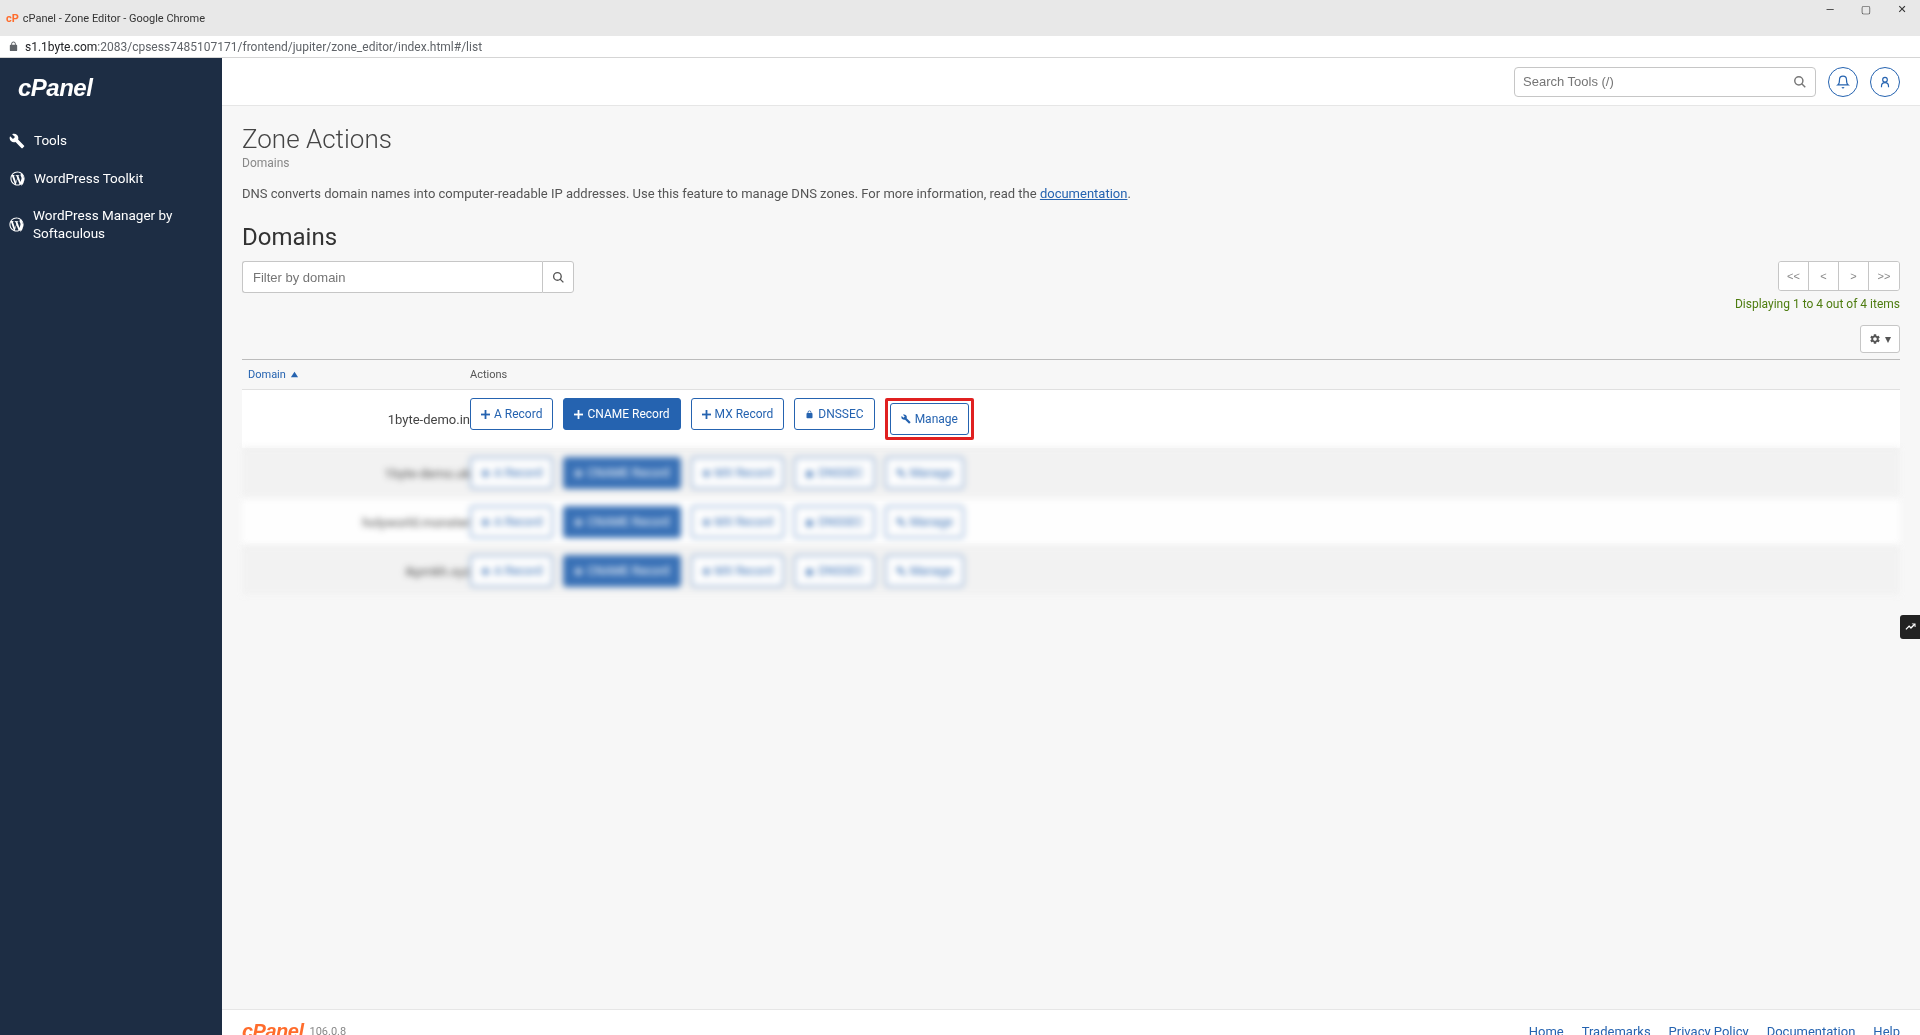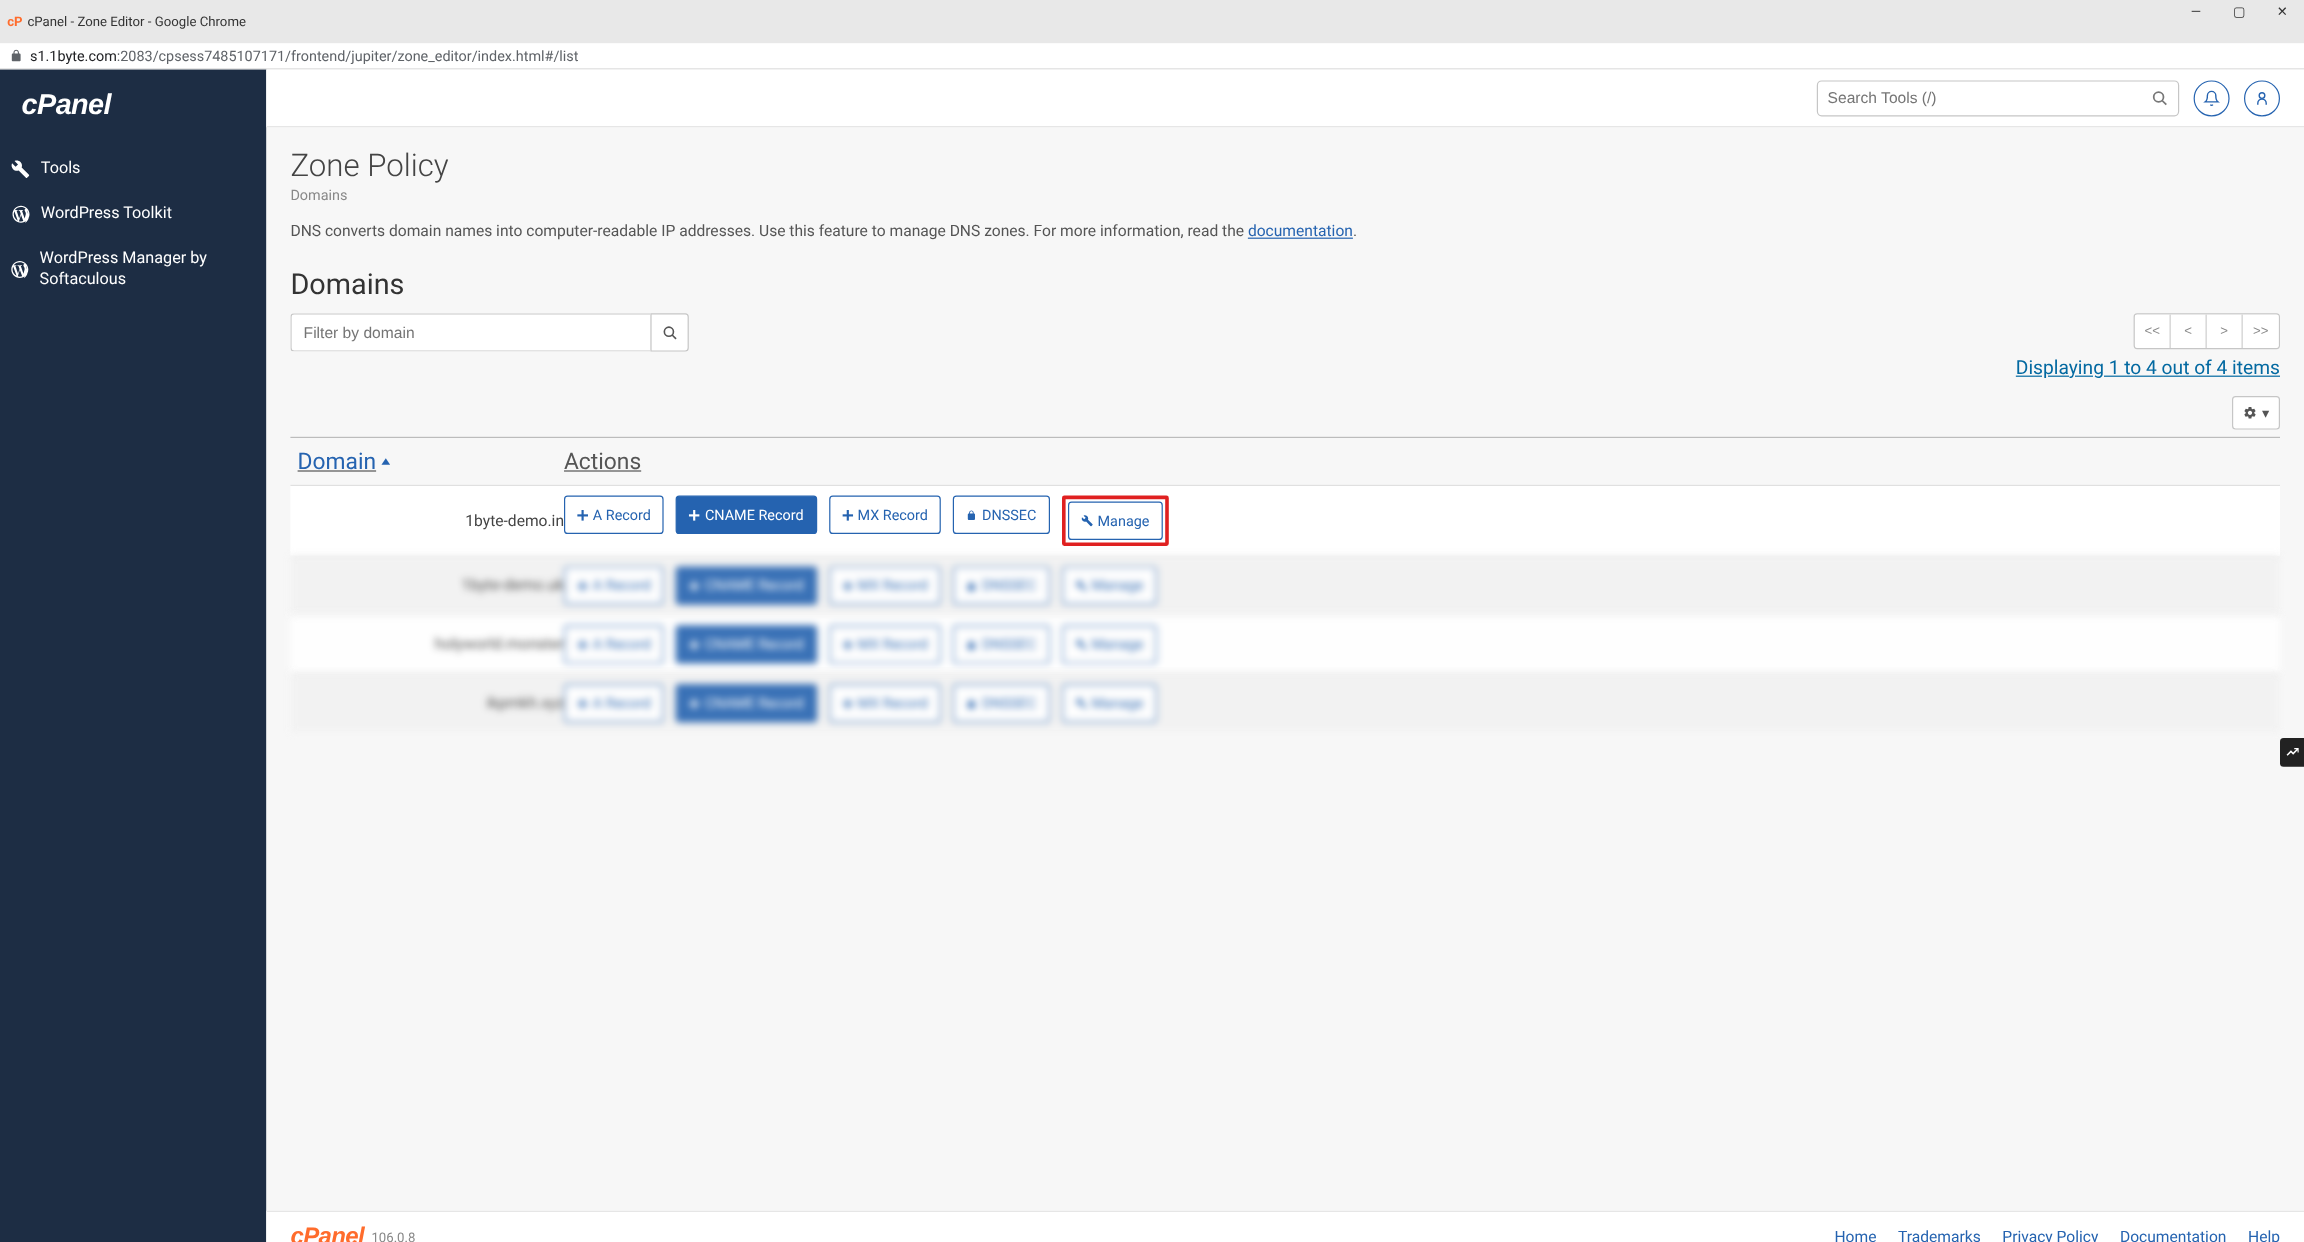--- a/index.html
+++ b/index.html
@@ -43,27 +43,27 @@
 
 .filter-row { display: flex; justify-content: space-between; align-items: flex-start; margin-bottom: 14px; }
 .filter-group { display: flex; }
 .filter-input { width: 300px; height: 32px; border: 1px solid #c6c6c6; border-right: none; border-radius: 3px 0 0 3px; padding: 0 10px; font-size: 13px; outline: none; }
 .filter-btn { width: 32px; height: 32px; border: 1px solid #c6c6c6; border-radius: 0 3px 3px 0; background: #fff; display: flex; align-items: center; justify-content: center; cursor: pointer; color: #555; }
 
 .pag-col { text-align: right; }
 .pag-btns { display: inline-flex; border: 1px solid #c6c6c6; border-radius: 3px; overflow: hidden; }
 .pag-btns button { width: 30px; height: 28px; border: none; border-right: 1px solid #c6c6c6; background: #fff; color: #888; font-size: 11px; cursor: pointer; }
 .pag-btns button:last-child { border-right: none; }
-.pag-text { font-size: 16px; color: #0369a1; margin-top: 6px; text-decoration: underline; }
+.pag-text { font-size: 12px; color: #4d7c0f; margin-top: 6px; }
 
 .gear-row { text-align: right; margin-bottom: 6px; }
 .gear-btn { display: inline-flex; align-items: center; height: 28px; padding: 0 8px; border: 1px solid #c6c6c6; border-radius: 3px; background: #fff; color: #555; cursor: pointer; gap: 4px; font-size: 12px; }
 
 .table { border-top: 1px solid #bcbcbc; }
-.thead { display: flex; padding: 8px 6px; font-size: 19px; color: #555; text-decoration: underline; }
+.thead { display: flex; padding: 8px 6px; font-size: 11px; color: #555; }
 .col-domain { width: 222px; }
 .col-actions { flex: 1; }
 .th-domain { color: #2563b0; cursor: pointer; display: flex; align-items: center; gap: 4px; }
 
 .trow { display: flex; align-items: center; padding: 8px 6px; background: #f2f2f2; border-top: 1px solid #e0e0e0; text-align: right; }
 .trow:nth-child(odd) { background: #fff; }
 .trow .col-domain { font-size: 13px; color: #444; }
 .btn-group { display: flex; gap: 10px; }
 .btn { height: 26px; padding: 15px 10px; border-radius: 3px; font-size: 12px; display: inline-flex; align-items: center; gap: 4px; cursor: pointer; border: 1px solid #2563b0; background: #fff; color: #2563b0; }
 .btn.primary { background: #2563b0; color: #fff; border-color: #2563b0; }
@@ -160,21 +160,21 @@
       </div>
       <div class="circ-btn">
         <svg width="14" height="14" viewBox="0 0 24 24" fill="none" stroke="#2563b0" stroke-width="2">
             <circle cx="12" cy="8" r="4"></circle>
             <path d="M6 21v-2a6 6 0 0 1 12 0v2"></path>
           </svg>
       </div>
     </div>
 
     <div class="content">
-      <h1 class="page-title">Zone Policy</h1>
+      <h1 class="page-title">Zone Actions</h1>
       <div class="breadcrumb">Domains</div>
       <p class="desc">
         <span>DNS converts domain names into computer-readable IP addresses. Use this feature to manage DNS zones. For more information, read the </span><a href="#">documentation</a><span>.</span>
       </p>
 
       <h2 class="section-title">Domains</h2>
 
       <div class="filter-row">
         <div class="filter-group">
           <input class="filter-input" placeholder="Filter by domain" style="">

